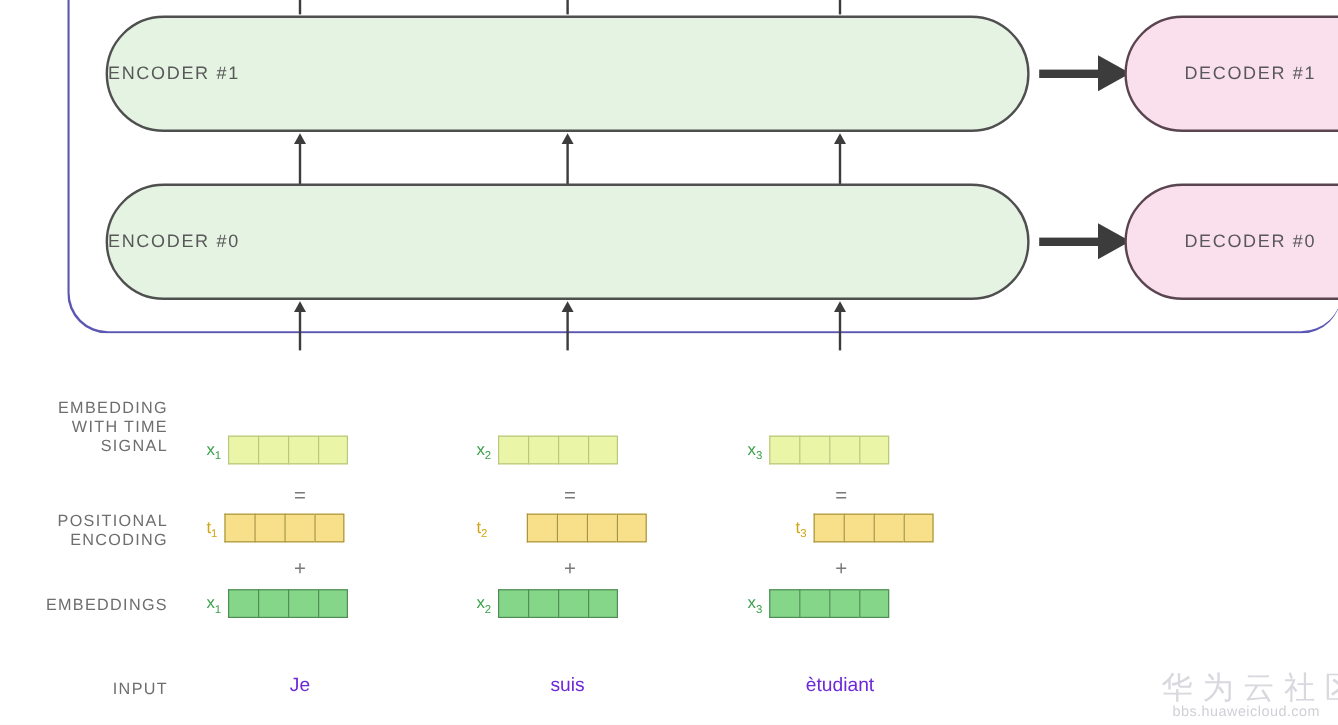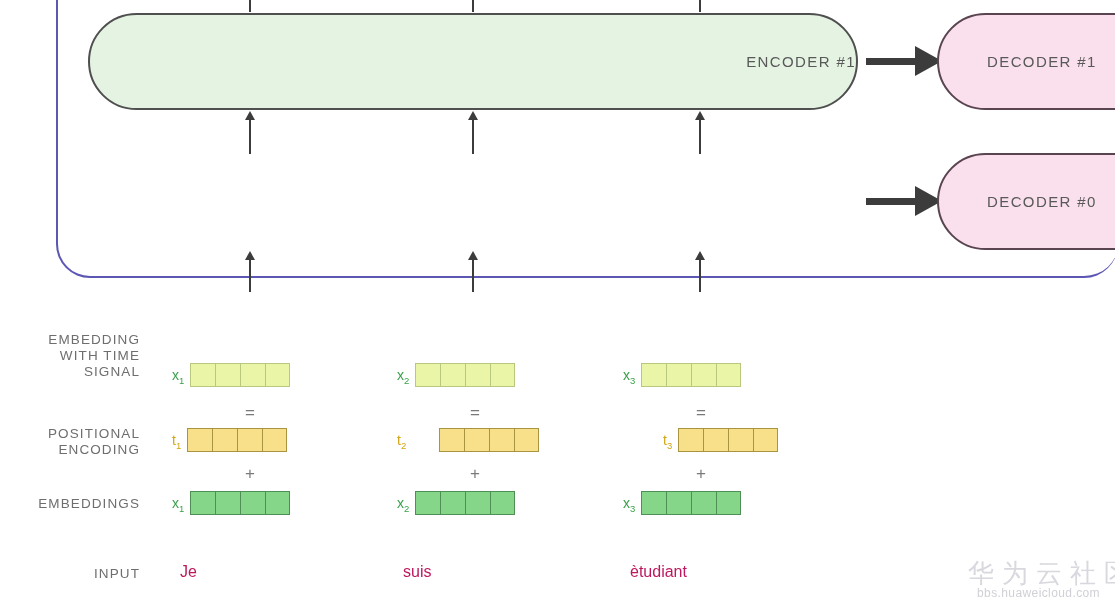--- a/index.html
+++ b/index.html
@@ -27,21 +27,21 @@
   }
 
   
   .pill {
     position: absolute;
     box-sizing: border-box;
     border: 2px solid #4a4a4a;
     border-radius: 60px;
     display: flex;
     align-items: center;
-    justify-content: flex-end;
+    justify-content: flex-start;
     letter-spacing: 1.4px;
     font-size: 15px;
     color: #585858;
   }
   .pill.encoder {
     background: #e4f3e2;
     border-color: #4f4f4f;
   }
   .pill.decoder {
     background: #f9e0ec;
@@ -136,22 +136,22 @@
     font-size: 17px;
     color: #7a7a7a;
     text-align: center;
     width: 20px;
   }
 
   
   .word {
     position: absolute;
     font-size: 16px;
-    color: #be185d;
-    text-align: left;
+    color: #6d28d9;
+    text-align: center;
     width: 140px;
   }
 
   
   .wm-url {
     position: absolute;
     font-size: 30px;
     color: #efeff3;
     letter-spacing: 1px;
     white-space: nowrap;
@@ -183,20 +183,23 @@
   <div class="stub" style="left:699px; top:0px; height:12px;"></div>
 
   <div class="pill encoder" style="left:88px; top:13px; width:770px; height:97px;">
     <span>ENCODER #1</span>
   </div>
 
   <div class="uparrow" style="left:249px; top:119px; height:35px;"></div>
   <div class="uparrow" style="left:472px; top:119px; height:35px;"></div>
   <div class="uparrow" style="left:699px; top:119px; height:35px;"></div>
 
+  <div class="pill encoder" style="left:88px; top:153px; width:770px; height:97px;">
+    <span>ENCODER #0</span>
+  </div>
 
   <div class="uparrow" style="left:249px; top:259px; height:33px;"></div>
   <div class="uparrow" style="left:472px; top:259px; height:33px;"></div>
   <div class="uparrow" style="left:699px; top:259px; height:33px;"></div>
 
   <div class="rightarrow" style="left:866px; top:58px; width:50px;"></div>
   <div class="pill decoder" style="left:937px; top:13px; width:230px; height:97px;">
     <span>DECODER #1</span>
   </div>
 

